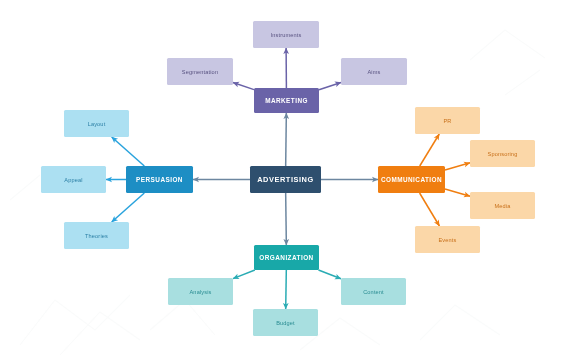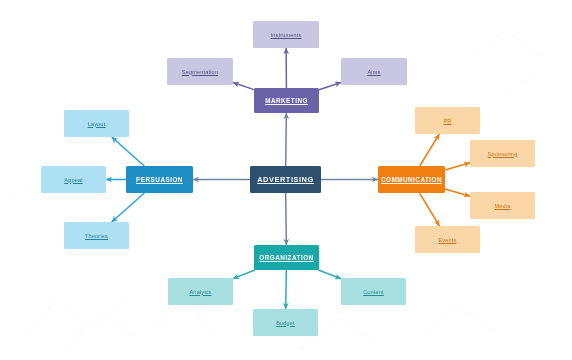--- a/index.html
+++ b/index.html
@@ -24,21 +24,20 @@
   }
   .node {
     position: absolute;
     box-sizing: border-box;
     display: flex;
     align-items: center;
     justify-content: center;
     text-align: center;
     border-radius: 1.5px;
     z-index: 3;
-    text-decoration: underline;
   }
   .node-hub {
     font-size: 7.4px;
     font-weight: bold;
     letter-spacing: 0.55px;
     color: #ffffff;
   }
   .node-branch {
     font-size: 6.4px;
     font-weight: bold;

